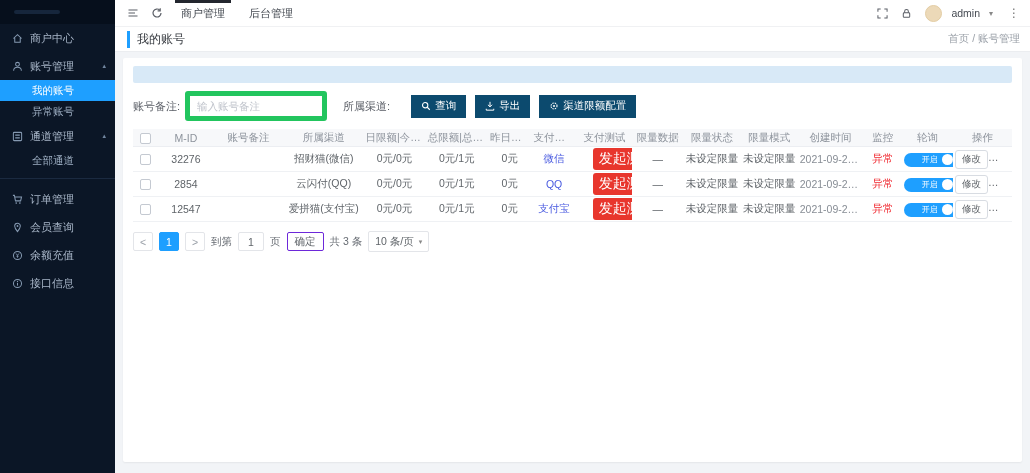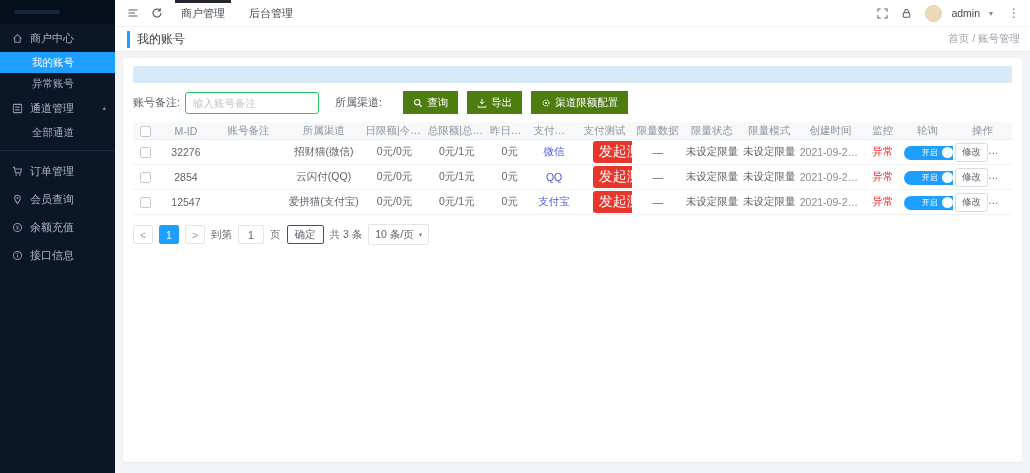--- a/index.html
+++ b/index.html
@@ -36,24 +36,24 @@
   .page-title{border-left:3px solid #1e9fff;padding-left:7px;font-size:12px;color:#33373d;}
   .trail{margin-left:auto;font-size:10.5px;color:#9aa0a8;}
 
   .content{flex:1;padding:6px 8px 0 8px;min-height:0;}
   .card{background:#fff;box-shadow:0 1px 2px rgba(0,0,0,.06);height:404px;padding:8px 10px;box-sizing:border-box;border-radius:2px;}
 
   .notice{height:17px;background:#d8e9f7;border-radius:2px;margin-bottom:8px;}
 
   .filters{display:flex;align-items:center;font-size:11px;color:#5a5e66;margin-bottom:8px;}
   .f-label{margin-right:5px;white-space:nowrap;}
-  .f-input{width:118px;height:20px;border:1px solid #22c55e;border-radius:3px;padding:0 7px;font-size:10.5px;color:#33373d;outline:none;}
+  .f-input{width:118px;height:20px;border:5px solid #22c55e;border-radius:3px;padding:0 7px;font-size:10.5px;color:#33373d;outline:none;}
   .f-input::placeholder{color:#c0c4cc;}
   .gap{width:16px;flex-shrink:0;}
-  .btn{height:23px;background:#4d7c0f;color:#fff;border:none;border-radius:0;font-size:10.5px;
+  .btn{height:23px;background:#0c4a6e;color:#fff;border:none;border-radius:0;font-size:10.5px;
        padding:0 10px;display:inline-flex;align-items:center;gap:4px;cursor:pointer;margin-left:9px;white-space:nowrap;
        font-family:"Liberation Sans","DejaVu Sans",sans-serif;}
   .btn:first-of-type{margin-left:16px;}
 
   
   table{width:100%;border-collapse:collapse;table-layout:fixed;font-size:10.5px;color:#5f6469;}
   thead th{background:#f7f8fa;color:#8d939c;font-weight:normal;height:15px;padding:1px 2px;border-bottom:1px solid #eceef2;
            white-space:nowrap;overflow:hidden;text-overflow:ellipsis;text-align:center;}
   tbody td{height:17px;padding:1px 2px;border-bottom:1px solid #eff1f4;text-align:center;white-space:nowrap;
            overflow:hidden;text-overflow:ellipsis;}
@@ -92,20 +92,28 @@
   <aside class="sidebar">
     <div class="logo">
         <span class="logo-line"></span>
       </div>
     <nav>
       <div class="s-item">
         <svg width="11" height="11" viewBox="0 0 12 12">
             <path d="M1.5 6L6 1.8 10.5 6M3 5.2V10h6V5.2" fill="none" stroke="#8599b1" stroke-width="1.1"></path>
           </svg>
         <span>商户中心</span>
+      </div>
+      <div class="s-item">
+        <svg width="11" height="11" viewBox="0 0 12 12">
+            <circle cx="6" cy="3.6" r="2.1" fill="none" stroke="#8599b1" stroke-width="1.1"></circle>
+            <path d="M1.8 10.6c0-2.4 1.9-3.7 4.2-3.7s4.2 1.3 4.2 3.7" fill="none" stroke="#8599b1" stroke-width="1.1"></path>
+          </svg>
+        <span>账号管理</span>
+        <span class="grp-arrow">▴</span>
       </div>
       <div class="s-sub active">
         <span>我的账号</span>
       </div>
       <div class="s-sub">
         <span>异常账号</span>
       </div>
       <div class="s-item">
         <svg width="11" height="11" viewBox="0 0 12 12">
             <rect x="1.5" y="1.5" width="9" height="9" rx="1" fill="none" stroke="#8599b1" stroke-width="1.1"></rect>

